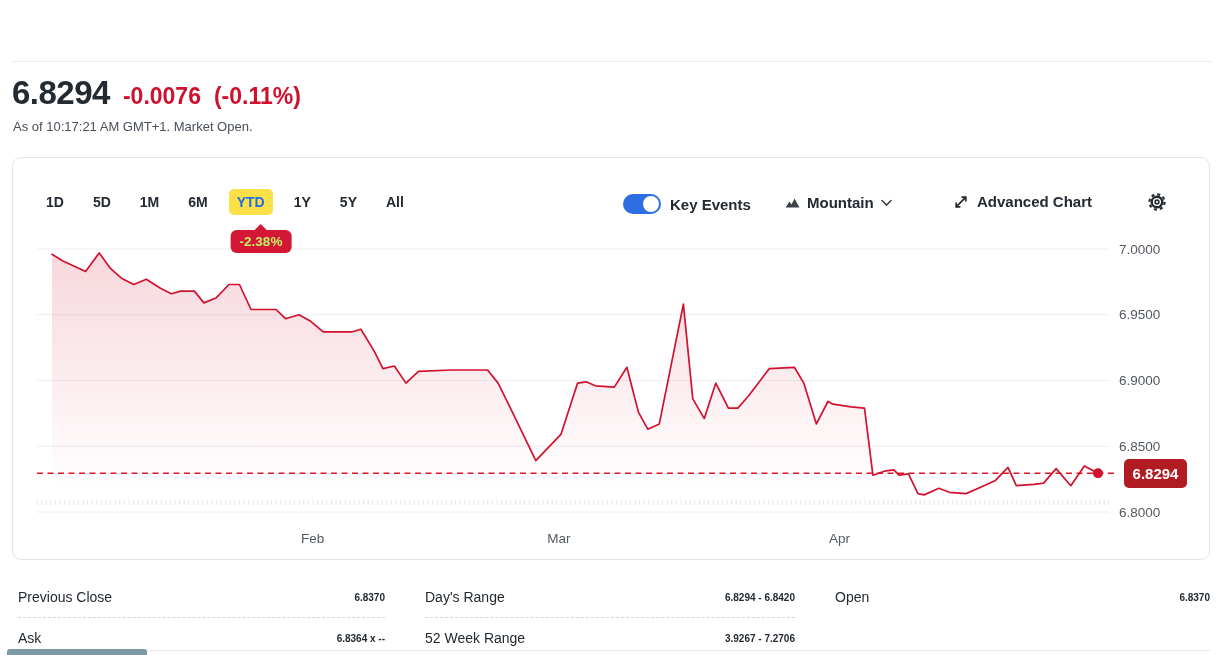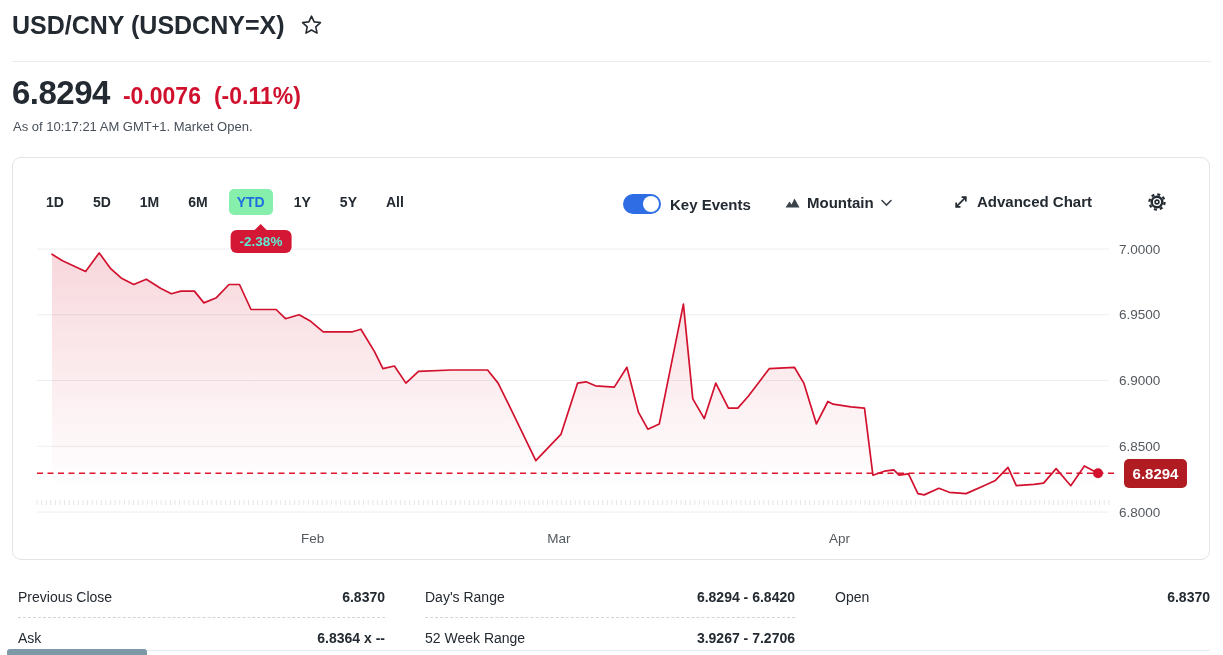--- a/index.html
+++ b/index.html
@@ -15,23 +15,23 @@
   .price{font-size:33px;font-weight:700;letter-spacing:-0.5px;color:#232a31;}
   .change{font-size:23px;font-weight:700;color:#d0112e;}
   .asof{position:absolute;left:13px;top:119px;font-size:13px;color:#49505a;}
 
   
   .card{position:absolute;left:12px;top:157px;width:1196px;height:401px;background:#fff;
         border:1px solid #e1e5e9;border-radius:9px;}
   .tabs{position:absolute;left:25px;top:31px;display:flex;align-items:flex-end;}
   .tab{font-size:14px;font-weight:700;color:#232a31;padding:5px 8px;margin-right:13px;
        border-radius:5px;cursor:pointer;white-space:nowrap;}
-  .tab.active{color:#1f6fe0;background:#86efac;}
+  .tab.active{color:#1f6fe0;background:#fde047;}
   .range-badge{position:absolute;left:248px;top:72px;transform:translateX(-50%);z-index:6;
-       background:#d41735;color:#5eead4;font-size:13.5px;font-weight:700;padding:4px 9px;
+       background:#d41735;color:#bef264;font-size:13.5px;font-weight:700;padding:4px 9px;
        border-radius:6px;}
   .range-badge::after{content:"";position:absolute;top:-6px;left:calc(50% - 6px);
        border-left:6px solid transparent;border-right:6px solid transparent;
        border-bottom:6px solid #d41735;}
   .toggle{position:absolute;left:610px;top:36px;width:38px;height:20px;border-radius:10px;
        background:#2e6de3;cursor:pointer;}
   .toggle .knob{position:absolute;right:2px;top:2px;width:16px;height:16px;border-radius:50%;
        background:#fff;}
   .kev-label{position:absolute;left:657px;top:38px;font-size:15px;font-weight:700;}
   .mtn-group{position:absolute;left:772px;top:36px;display:flex;align-items:center;gap:7px;
@@ -46,39 +46,31 @@
   .price-badge{position:absolute;left:1111px;top:301px;width:63px;height:29px;line-height:29px;
        text-align:center;background:#b01c22;color:#fff;font-size:15px;font-weight:700;
        border-radius:5px;z-index:5;}
 
   
   .stats{position:absolute;left:18px;top:577px;width:1192px;display:grid;
        grid-template-columns:367px 370px 375px;column-gap:40px;}
   .cell{display:flex;justify-content:space-between;align-items:center;height:40px;}
   .cell.bordered{border-bottom:1px dashed #cfd5da;}
   .cell .lbl{font-size:14px;font-weight:400;color:#232a31;}
-  .cell .val{font-size:14px;font-weight:700;color:#232a31;}
+  .cell .val{font-size:10px;font-weight:700;color:#232a31;}
 
   .bottom-hairline{position:absolute;left:12px;top:650px;width:1198px;height:1px;background:#e7eaed;}
   .bottom-widget{position:absolute;left:7px;top:649px;width:140px;height:6px;background:#7d99a6;
        border-radius:3px 3px 0 0;}
 </style>
 </head>
 <body>
 
 <div class="page">
 
-  <div class="title-row">
-    <div class="title">USD/CNY (USDCNY=X)</div>
-    <div class="star-btn">
-      <svg width="23" height="23" viewBox="0 0 22 22">
-        <polygon points="11,2 13.53,7.52 19.56,8.22 15.09,12.33 16.29,18.28 11,15.3 5.71,18.28 6.91,12.33 2.44,8.22 8.47,7.52" fill="none" stroke="#232a31" stroke-width="1.5" stroke-linejoin="round"></polygon>
-      </svg>
-    </div>
-  </div>
   <div class="hdr-divider"></div>
 
   <div class="price-row">
     <span class="price">6.8294</span>
     <span class="change">-0.0076</span>
     <span class="change">(-0.11%)</span>
   </div>
   <div class="asof">As of 10:17:21 AM GMT+1. Market Open.</div>
 
   <div class="card">

